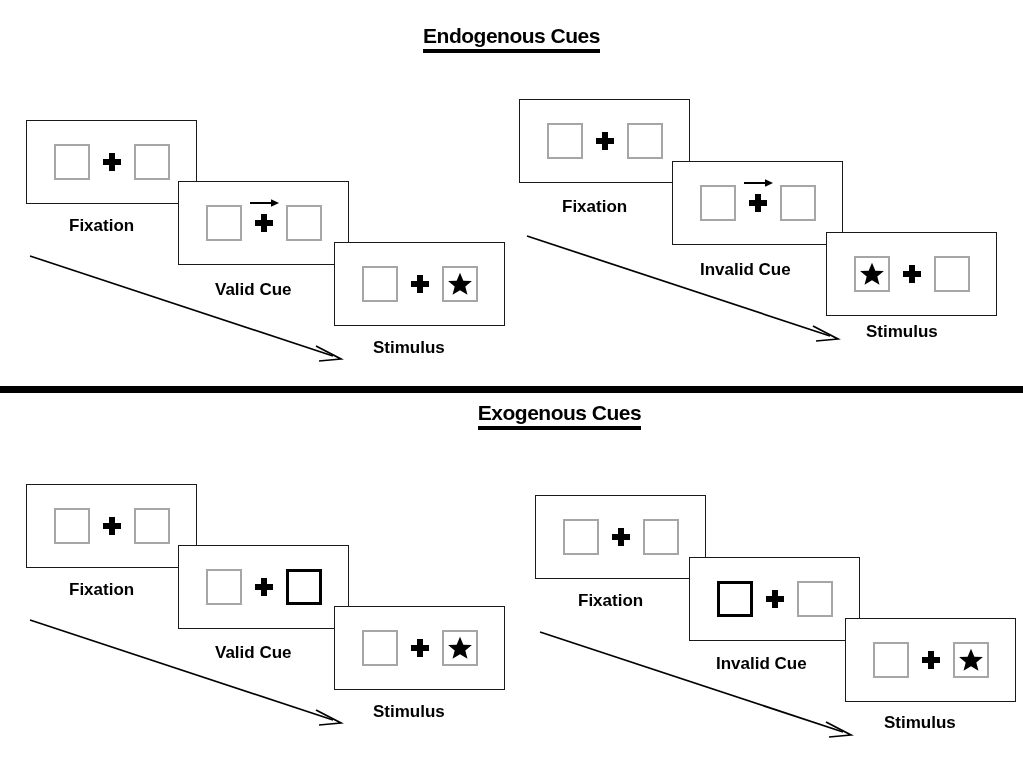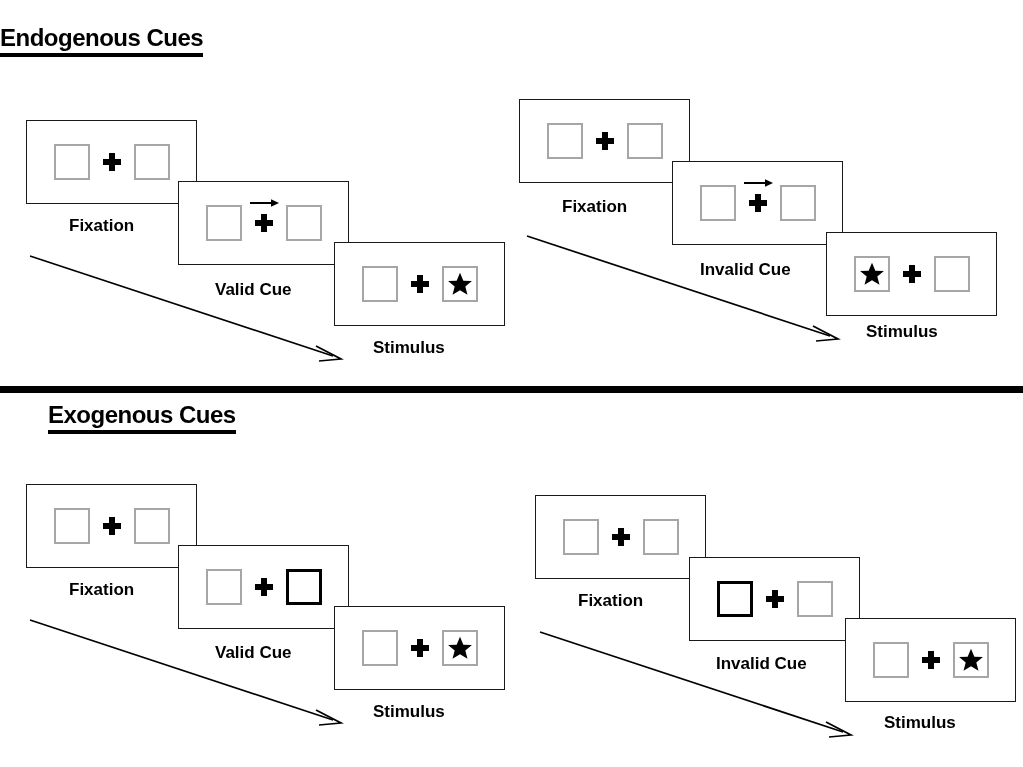--- a/index.html
+++ b/index.html
@@ -14,23 +14,23 @@
     overflow: hidden;
     font-family: "Liberation Sans", sans-serif;
     color: #000000;
   }
 
   
   .section-title {
     position: absolute;
     width: 100%;
     left: 0;
-    text-align: left;
+    text-align: center;
     font-weight: bold;
-    font-size: 24px;
+    font-size: 21px;
     letter-spacing: -0.5px;
     color: #000;
   }
   .section-title span {
     border-bottom: 4px solid #000;
     padding-bottom: 2px;
   }
 
   
   .divider {

